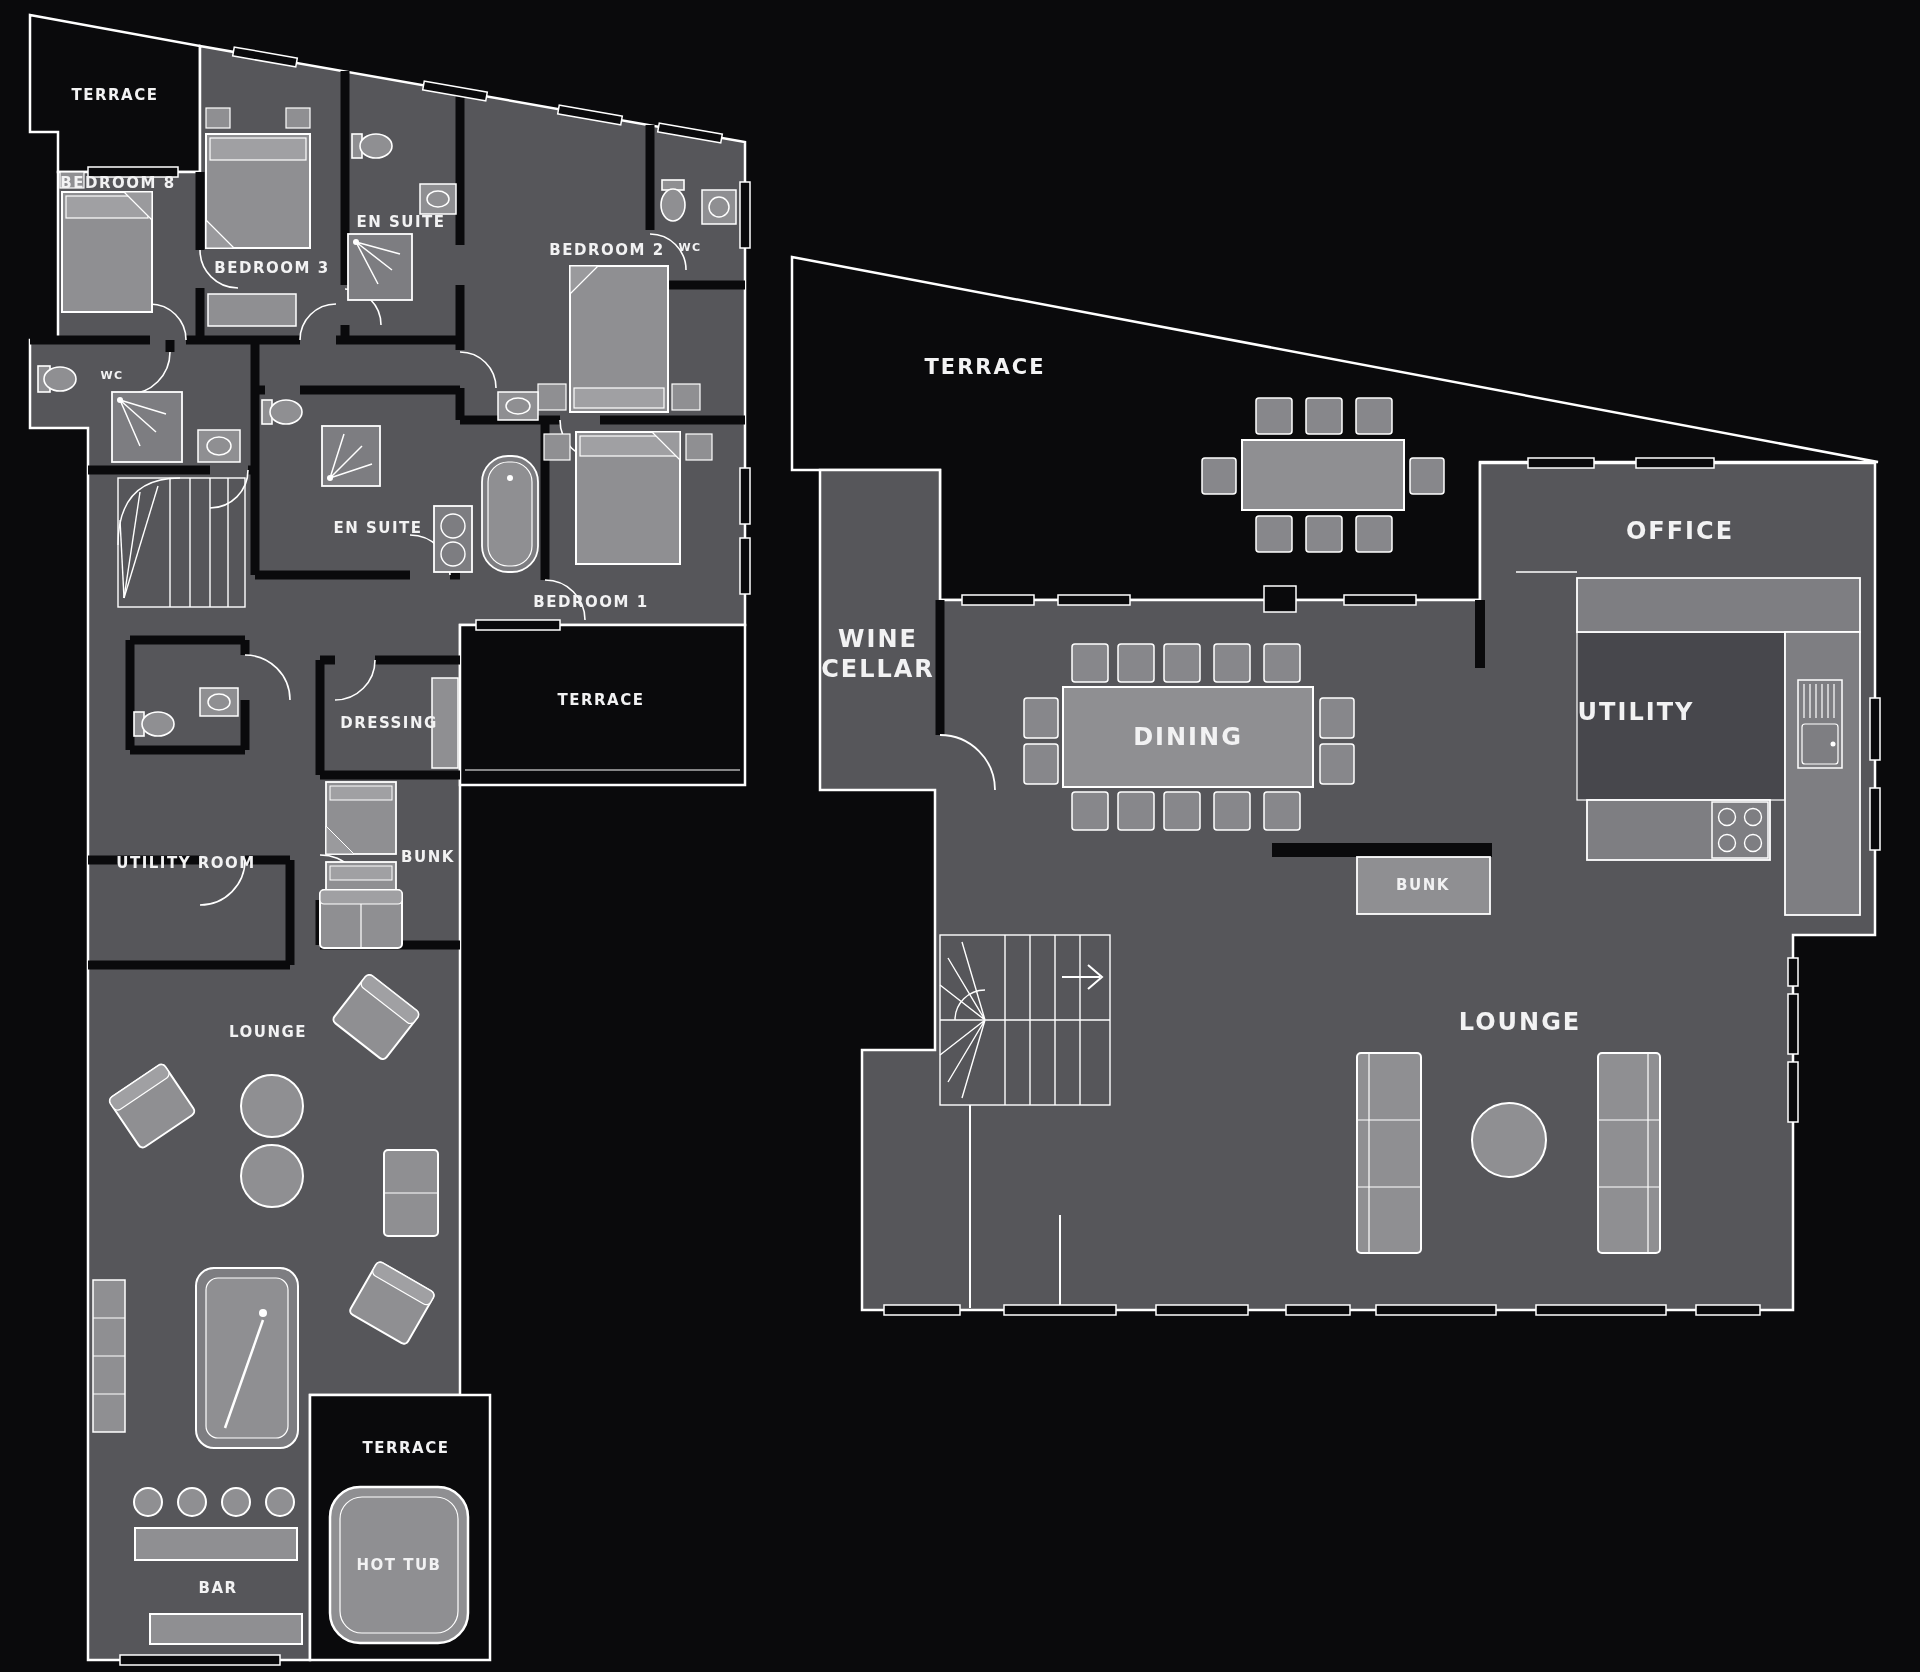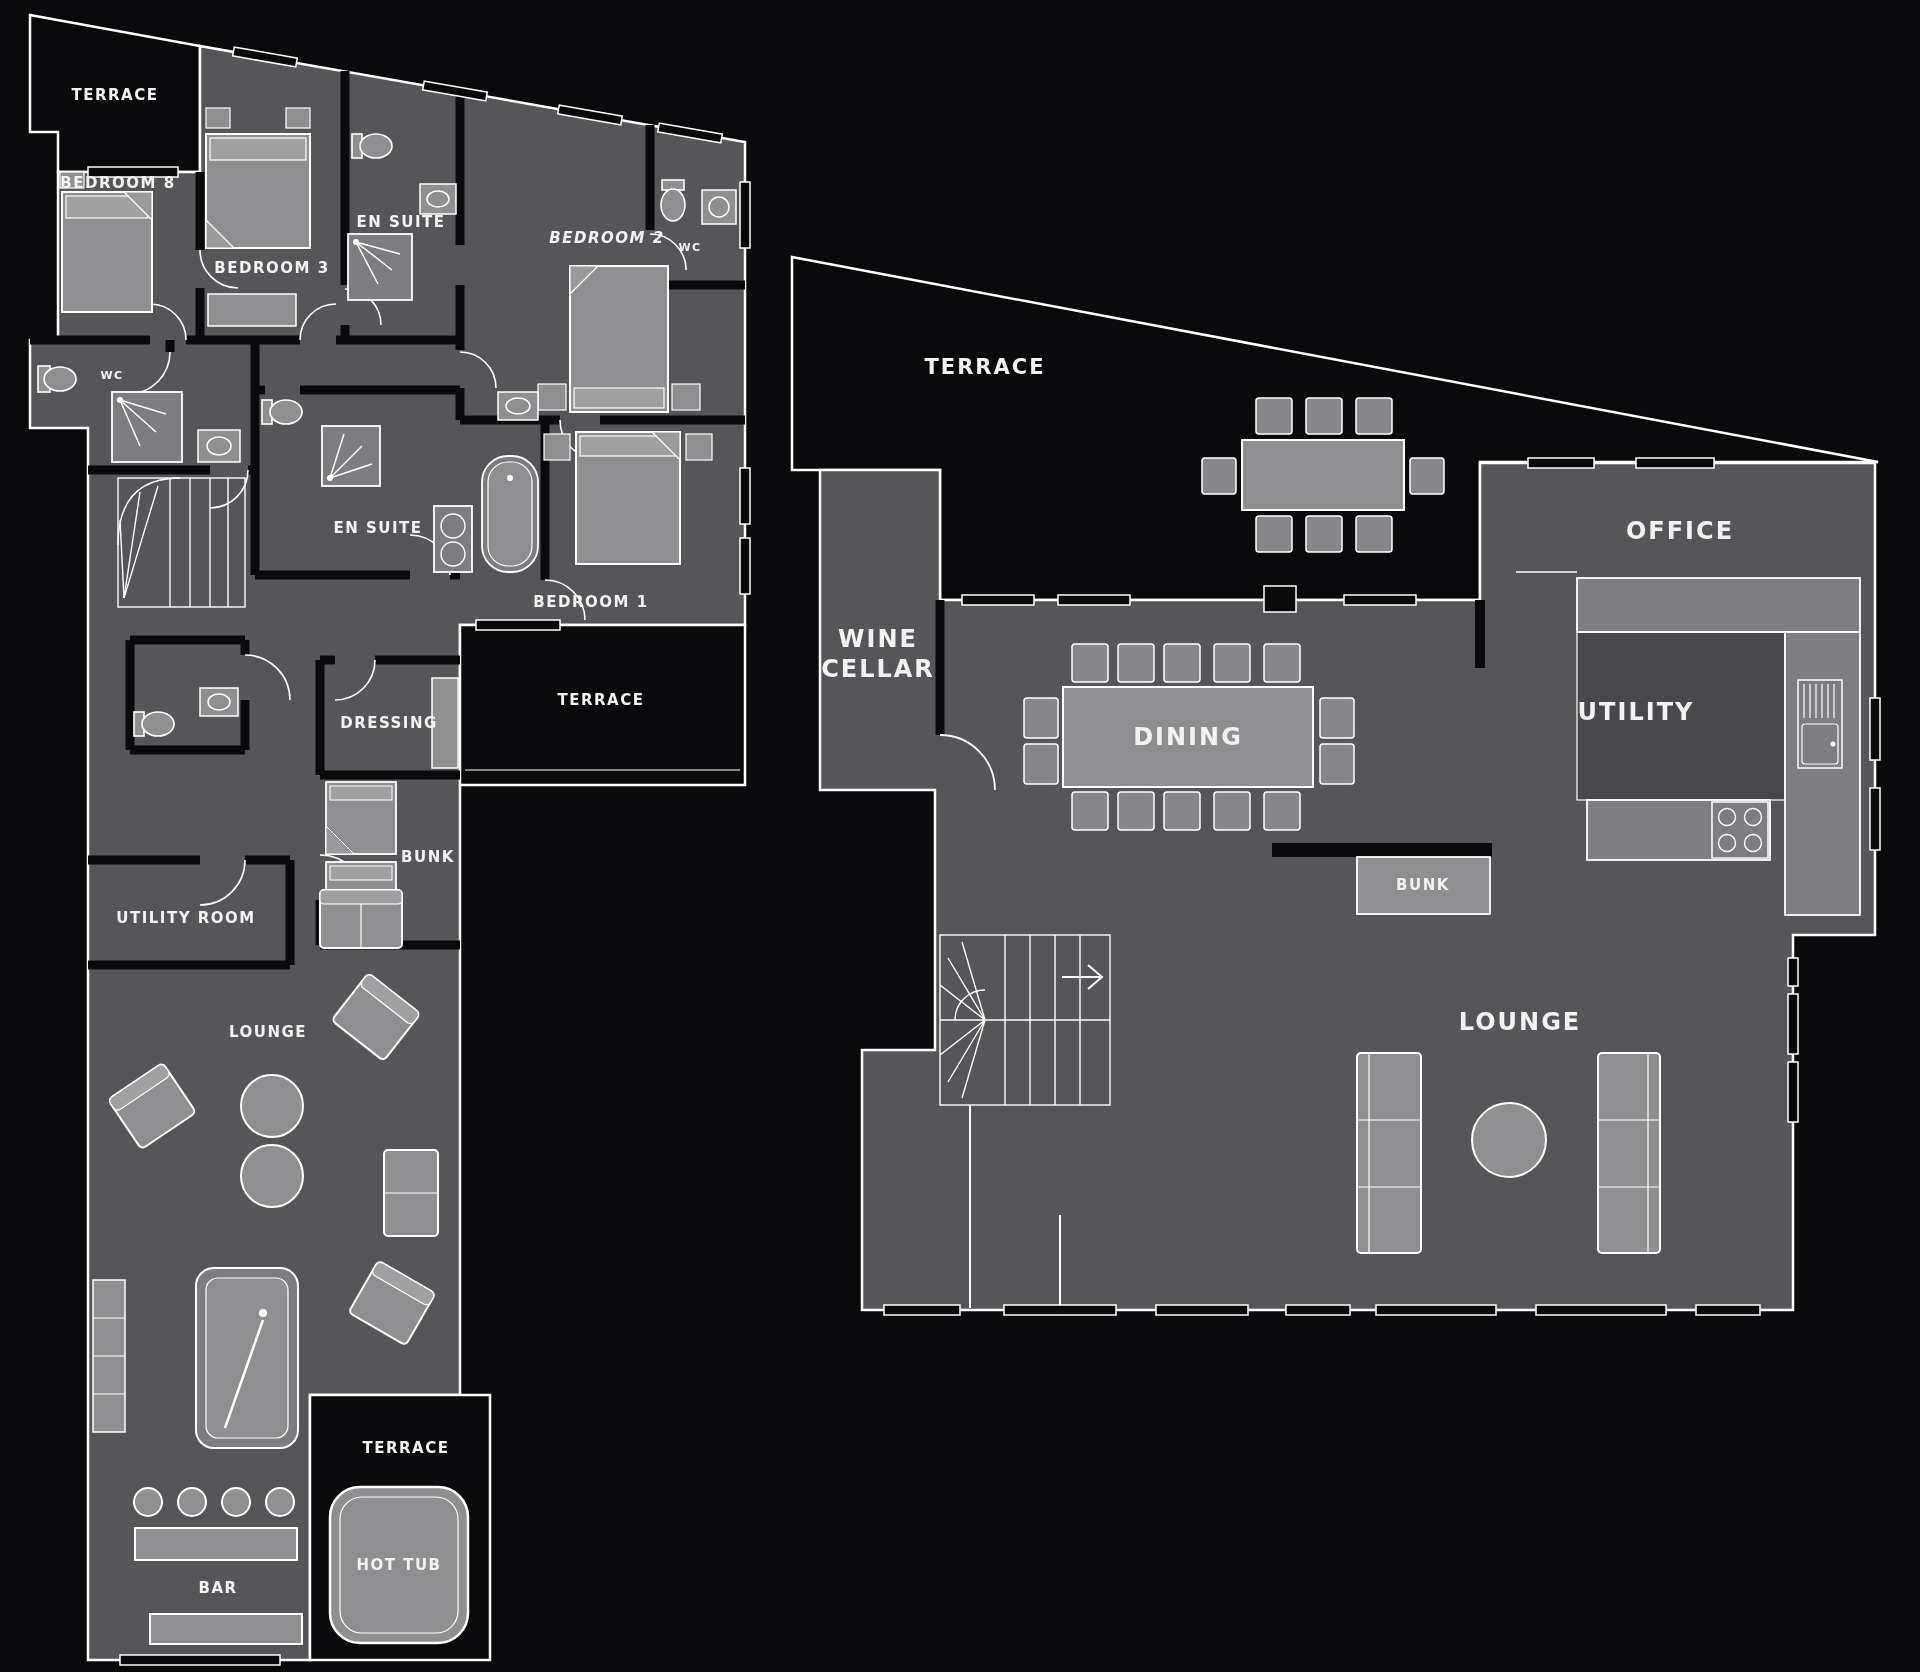--- a/index.html
+++ b/index.html
@@ -370,29 +370,29 @@
       <rect x="1536" y="1305" width="130" height="10"></rect>
       <rect x="1696" y="1305" width="64" height="10"></rect>
     </g>
   </g>
 </svg>
 
 <div class="lbl" style="left:115px;top:95px;">TERRACE</div>
 <div class="lbl" style="left:118px;top:183px;">BEDROOM 8</div>
 <div class="lbl" style="left:272px;top:268px;">BEDROOM 3</div>
 <div class="lbl" style="left:401px;top:222px;">EN SUITE</div>
-<div class="lbl" style="left:607px;top:238px;font-style:italic;">BEDROOM 2</div>
+<div class="lbl" style="left:607px;top:250px;">BEDROOM 2</div>
 <div class="lbl lbl-small" style="left:690px;top:247px;">WC</div>
 <div class="lbl lbl-small" style="left:112px;top:375px;">WC</div>
 <div class="lbl" style="left:378px;top:528px;">EN SUITE</div>
 <div class="lbl" style="left:591px;top:602px;">BEDROOM 1</div>
 <div class="lbl" style="left:601px;top:700px;">TERRACE</div>
 <div class="lbl" style="left:389px;top:723px;">DRESSING</div>
 <div class="lbl" style="left:428px;top:857px;">BUNK</div>
-<div class="lbl" style="left:186px;top:918px;">UTILITY ROOM</div>
+<div class="lbl" style="left:186px;top:863px;">UTILITY ROOM</div>
 <div class="lbl" style="left:268px;top:1032px;">LOUNGE</div>
 <div class="lbl" style="left:218px;top:1588px;text-align:center;">BAR</div>
 <div class="lbl" style="left:406px;top:1448px;">TERRACE</div>
 <div class="lbl" style="left:399px;top:1565px;">HOT TUB</div>
 
 <div class="lbl lbl-r lbl-big" style="left:985px;top:367px;">TERRACE</div>
 <div class="lbl lbl-r lbl-wrap" style="left:878px;top:654px;">WINE CELLAR</div>
 <div class="lbl lbl-r" style="left:1188px;top:737px;">DINING</div>
 <div class="lbl lbl-r" style="left:1680px;top:531px;">OFFICE</div>
 <div class="lbl lbl-r" style="left:1636px;top:712px;">UTILITY</div>

